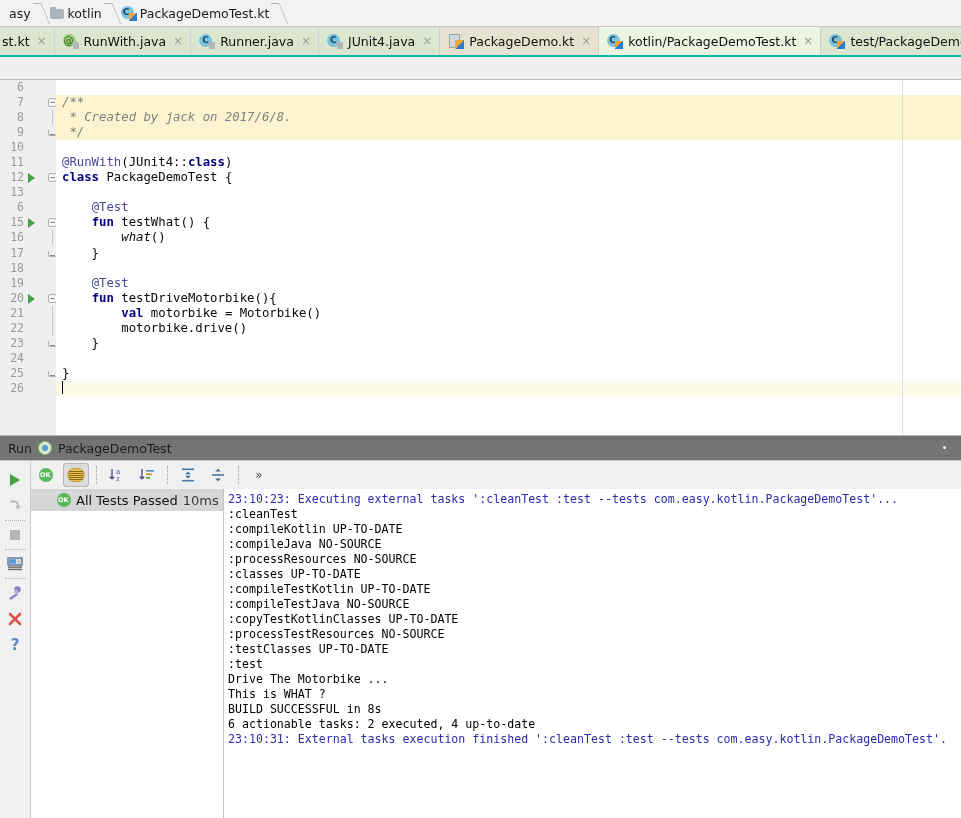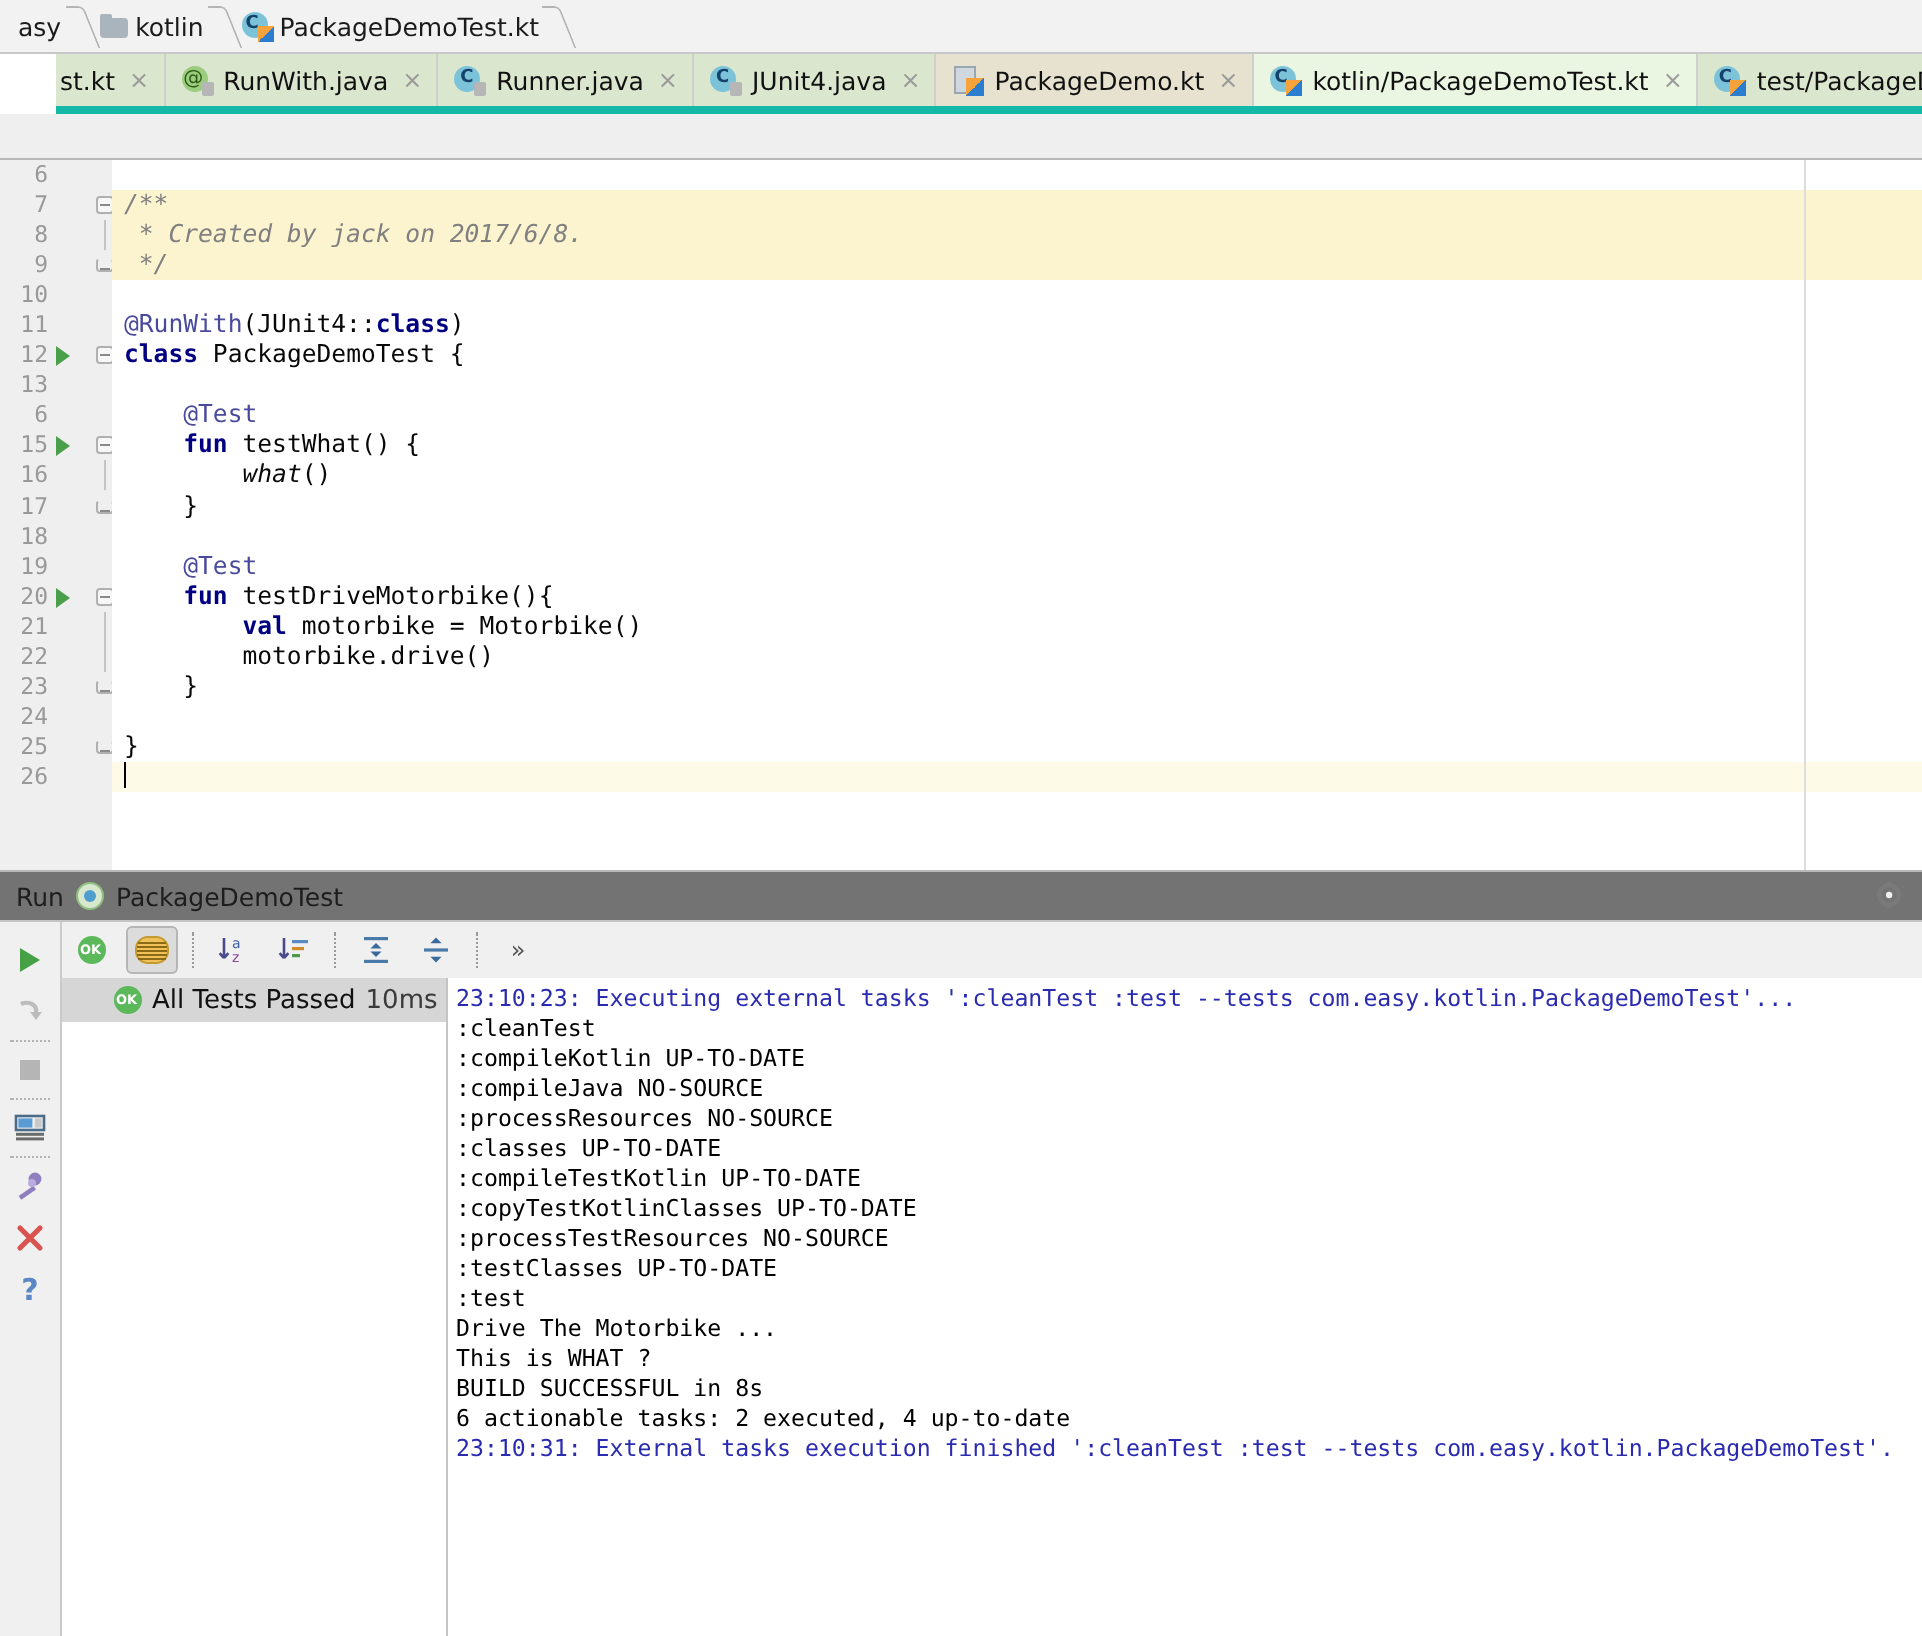--- a/index.html
+++ b/index.html
@@ -61,23 +61,22 @@
   .ic-javac { width:16px; height:16px; position:relative; }
   .ic-javac .circ { position:absolute; left:0; top:1px; width:13px; height:13px; border-radius:50%; background:#7cc3d9; }
   .ic-javac .cletter { position:absolute; left:3px; top:1px; font-size:9px; font-weight:bold; color:#14426b; line-height:13px; }
   .ic-javac .lk { position:absolute; right:0; bottom:0; width:6px; height:7px; background:#b6b6b6; border-radius:1px; }
 
   
   .tabbar {
     height: 30px; flex: 0 0 30px;
     display: flex; align-items: stretch;
     background: #e8e8e8;
-    border-bottom: 4px solid #14b8a6;
+    border-bottom: 2px solid #14b8a6;
     overflow: hidden;
-    margin-left: 28px;
   }
   .tab {
     display: flex; align-items: center; gap: 5px;
     padding: 0 7px 0 8px;
     background: #dbe6cf;
     border-right: 1px solid #cfcfcf;
     white-space: nowrap;
     font-size: 12.5px; color: #111;
     position: relative;
   }
@@ -472,20 +471,21 @@
             <div class="tt-blank"></div>
           </div>
           <div class="console" id="console">
               <div class="coline blue">23:10:23: Executing external tasks ':cleanTest :test --tests com.easy.kotlin.PackageDemoTest'...</div>
               <div class="coline">:cleanTest</div>
               <div class="coline">:compileKotlin UP-TO-DATE</div>
               <div class="coline">:compileJava NO-SOURCE</div>
               <div class="coline">:processResources NO-SOURCE</div>
               <div class="coline">:classes UP-TO-DATE</div>
               <div class="coline">:compileTestKotlin UP-TO-DATE</div>
+              <div class="coline">:compileTestJava NO-SOURCE</div>
               <div class="coline">:copyTestKotlinClasses UP-TO-DATE</div>
               <div class="coline">:processTestResources NO-SOURCE</div>
               <div class="coline">:testClasses UP-TO-DATE</div>
               <div class="coline">:test</div>
               <div class="coline">Drive The Motorbike ...</div>
               <div class="coline">This is WHAT ?</div>
               <div class="coline">BUILD SUCCESSFUL in 8s</div>
               <div class="coline">6 actionable tasks: 2 executed, 4 up-to-date</div>
               <div class="coline blue">23:10:31: External tasks execution finished ':cleanTest :test --tests com.easy.kotlin.PackageDemoTest'.</div>
             </div>

